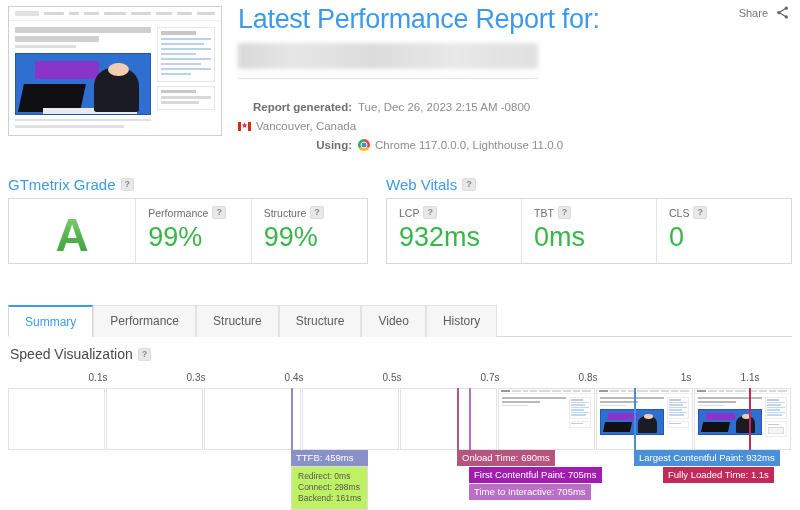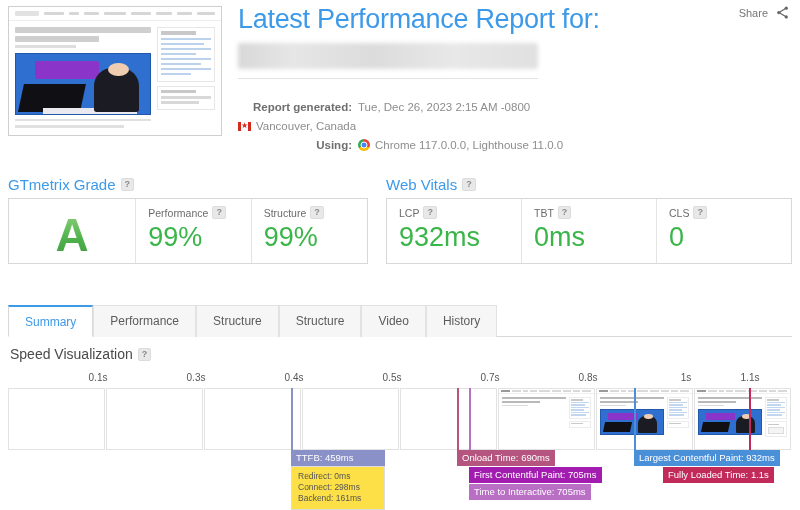--- a/index.html
+++ b/index.html
@@ -165,22 +165,22 @@
   .mini-sl { height: 1.3px; background: #c2d6ef; margin-bottom: 1.2px; }
 
   
   .marker { position: absolute; top: 18px; width: 2px; }
   .callouts { position: absolute; left: 0; top: 80px; width: 784px; height: 60px; }
   .callout {
     position: absolute; font-size: 9.5px; color: #fff;
     padding: 2px 5px; white-space: nowrap; line-height: 12px;
   }
   .ttfb-box {
-    position: absolute; background: #fde047; border: 1px solid #dcdcdc;
-    padding: 4px 23px 5px 6px; font-size: 8.5px; color: #555; line-height: 11px;
+    position: absolute; background: #bef264; border: 1px solid #dcdcdc;
+    padding: 4px 6px 5px 6px; font-size: 8.5px; color: #555; line-height: 11px;
   }
   .ttfb-head {
     background: #8a90c8; color: #fff; font-size: 9.5px;
     padding: 2px 5px; line-height: 12px; white-space: nowrap;
   }
 </style>
 </head>
 <body>
 
 <div class="page">

